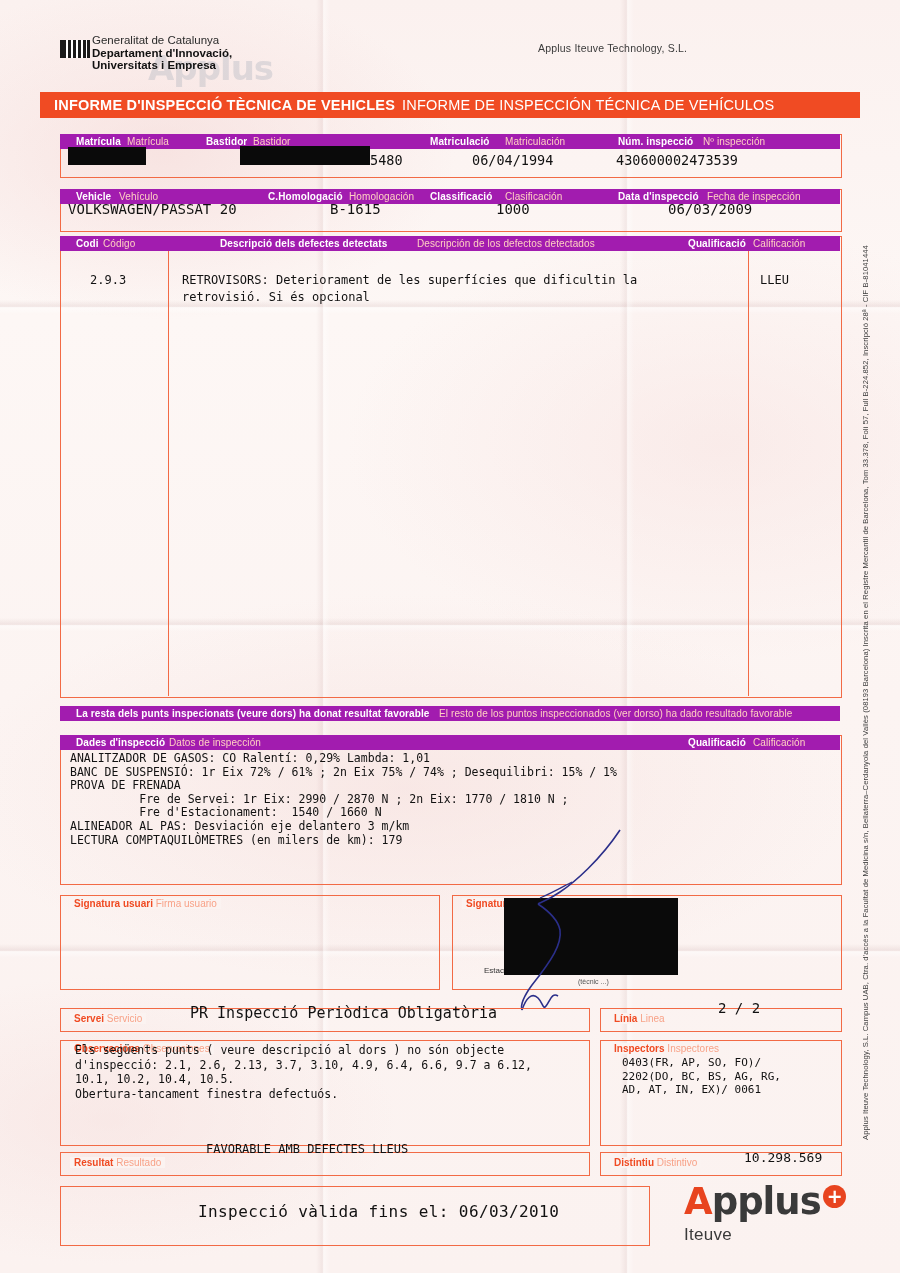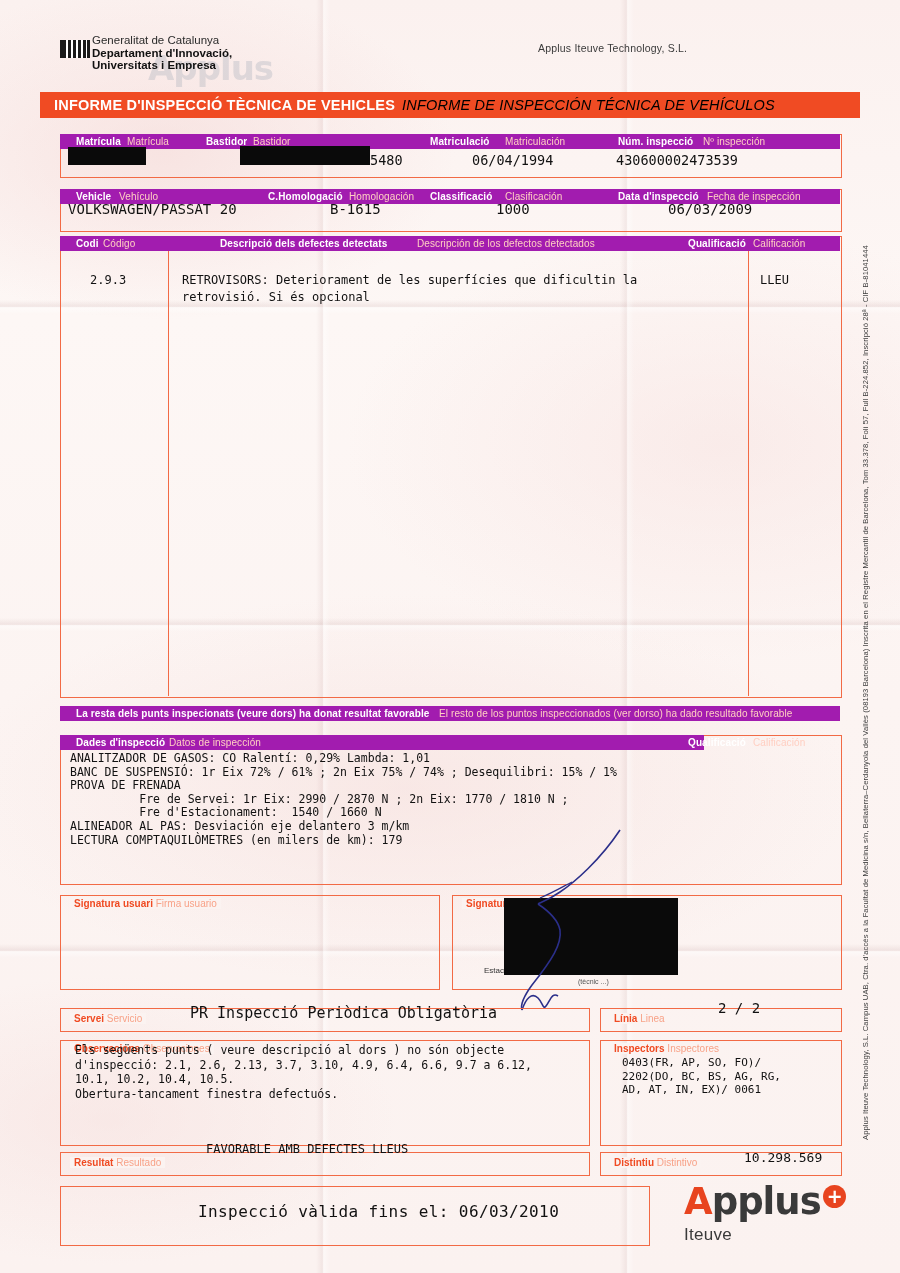--- a/index.html
+++ b/index.html
@@ -53,21 +53,21 @@
     font-weight:bold;letter-spacing:-1px;font-family:"DejaVu Sans",sans-serif;
   }
 
   
   .titleband{
     position:absolute;left:40px;top:92px;width:820px;height:26px;
     background:#f04b23;
     display:flex;align-items:center;
   }
   .titleband .t1{color:#fff;font-weight:bold;font-size:14.5px;margin-left:14px;letter-spacing:.2px;}
-  .titleband .t2{color:#000000;font-size:14.5px;margin-left:7px;letter-spacing:.2px;font-style:italic;}
+  .titleband .t2{color:#ffffff;font-size:14.5px;margin-left:7px;letter-spacing:.2px;}
 
   
   .bar{
     position:absolute;background:#a21caf;height:15px;
     color:#fff;font-size:10px;font-weight:bold;
     display:flex;align-items:center;
     letter-spacing:.1px;
   }
   .bar .es{color:#ffcfc2;font-weight:normal;margin-left:5px;}
   .bar span.lbl{margin-left:8px;}
@@ -94,21 +94,21 @@
   
   .b3-bar{left:60px;top:236px;width:780px;}
   .b3-box{left:60px;top:236px;width:780px;height:460px;}
   .vline{position:absolute;width:1px;background:#f26a45;}
   .defrow{position:absolute;font-size:12px;}
 
   
   .favbar{left:60px;top:706px;width:780px;height:15px;}
 
   
-  .b4-bar{left:60px;top:735px;width:644px;}
+  .b4-bar{left:60px;top:735px;width:780px;}
   .b4-box{left:60px;top:735px;width:780px;height:148px;}
   .b4-body{position:absolute;left:70px;top:752px;font-size:11.5px;line-height:13.6px;}
 
   
   .sg-l-box{left:60px;top:895px;width:378px;height:93px;}
   .sg-r-box{left:452px;top:895px;width:388px;height:93px;}
   .sg-lbl{position:absolute;font-size:10px;color:#f04b23;font-weight:bold;background:#fbf3f1;padding:0 4px;}
   .sg-lbl .es{color:#f8a288;font-weight:normal;}
 
   

